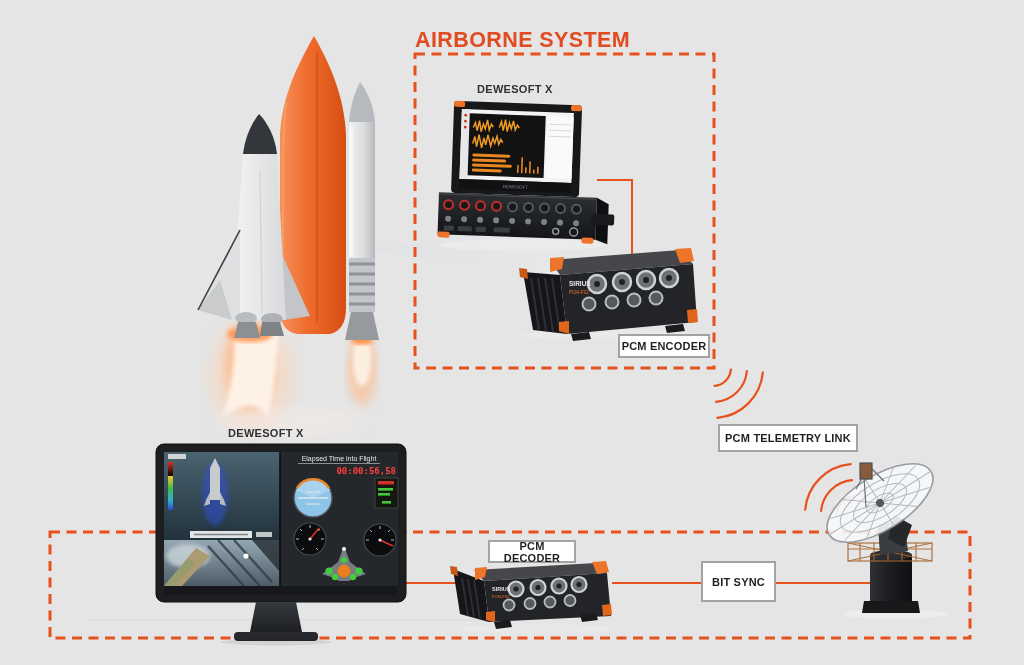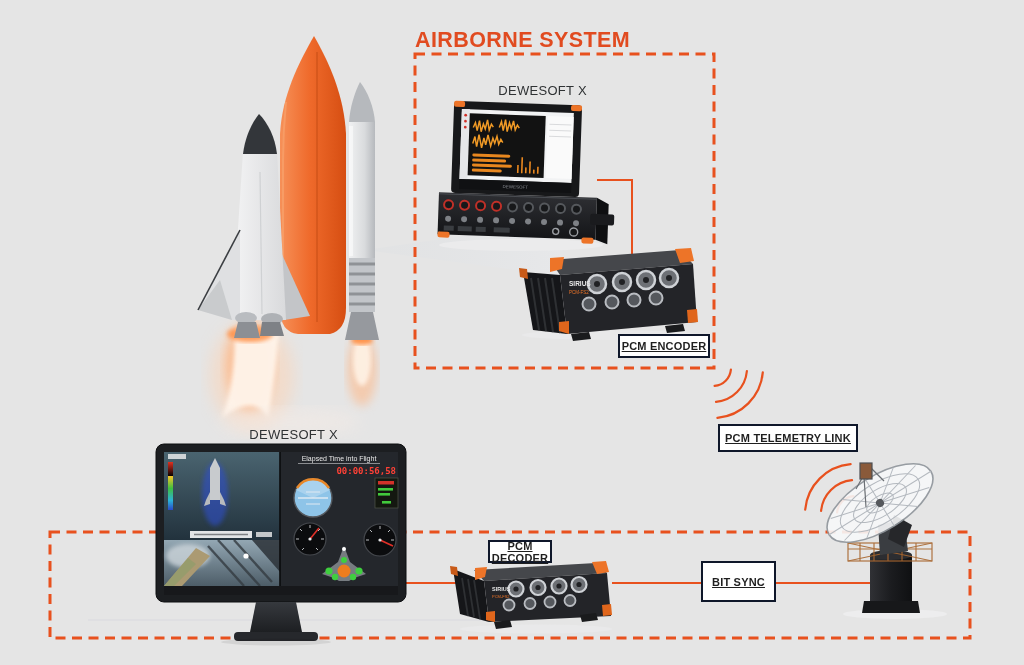--- a/index.html
+++ b/index.html
@@ -1,23 +1,23 @@
 <!DOCTYPE html>
 <html><head>
 <meta charset="utf-8">
 <style>
   html,body{margin:0;padding:0;background:#fff;}
   .scene{position:relative;width:1024px;height:665px;background:#e5e5e5;overflow:hidden;
          font-family:"Liberation Sans",sans-serif;}
   .abs{position:absolute;}
   .title{position:absolute;color:#e14b20;font-weight:700;font-size:21.5px;letter-spacing:.4px;line-height:27px;}
-  .tag{position:absolute;box-sizing:border-box;background:#fff;border:2px solid #0f172a;color:#1f1f1f;
+  .tag{position:absolute;box-sizing:border-box;background:#fff;border:2px solid #a3a3a3;color:#1f1f1f;
        font-weight:600;font-size:11px;letter-spacing:.2px;display:flex;align-items:center;justify-content:center;
-       text-align:center;text-decoration:underline;}
-  .devlabel{position:absolute;color:#2f3234;font-weight:400;font-size:13px;letter-spacing:.3px;text-align:right;width:110px;}
+       text-align:center;}
+  .devlabel{position:absolute;color:#2f3234;font-weight:700;font-size:11px;letter-spacing:.3px;text-align:left;width:110px;}
   svg{position:absolute;overflow:visible;}
 </style>
 </head>
 <body>
 
 <div class="scene">
 
   <svg class="abs" style="left:0;top:0" width="1024" height="665" viewBox="0 0 1024 665">
     <defs>
       <linearGradient id="wedgeG" x1="0" y1="0" x2="1" y2="0">
@@ -479,17 +479,17 @@
       <path d="M144,6 l14,-1 3,11 -12,2 Z"></path>
       <path d="M38,56 l9,-1 0,11 -9,-2 Z" fill="#e0661c"></path>
       <path d="M154,49 l9,-1 1,11 -9,1 Z" fill="#e0661c"></path>
       <path d="M2,10 l7,1 1,9 -7,-2 Z" fill="#c85a18"></path>
     </g>
     <g fill="#1a1b1d">
         <polygon points="46,66 62,64 64,71 48,73"></polygon>
         <polygon points="132,59 148,57 150,64 134,66"></polygon>
       </g>
   </svg>
-  <div class="tag" style="left:488px;top:540px;width:64px;height:23px">PCM DECODER</div>
+  <div class="tag" style="left:488px;top:540px;width:88px;height:23px">PCM DECODER</div>
 
   <div class="tag" style="left:701px;top:561px;width:75px;height:41px">BIT SYNC</div>
 
 </div>
 
 </body></html>

